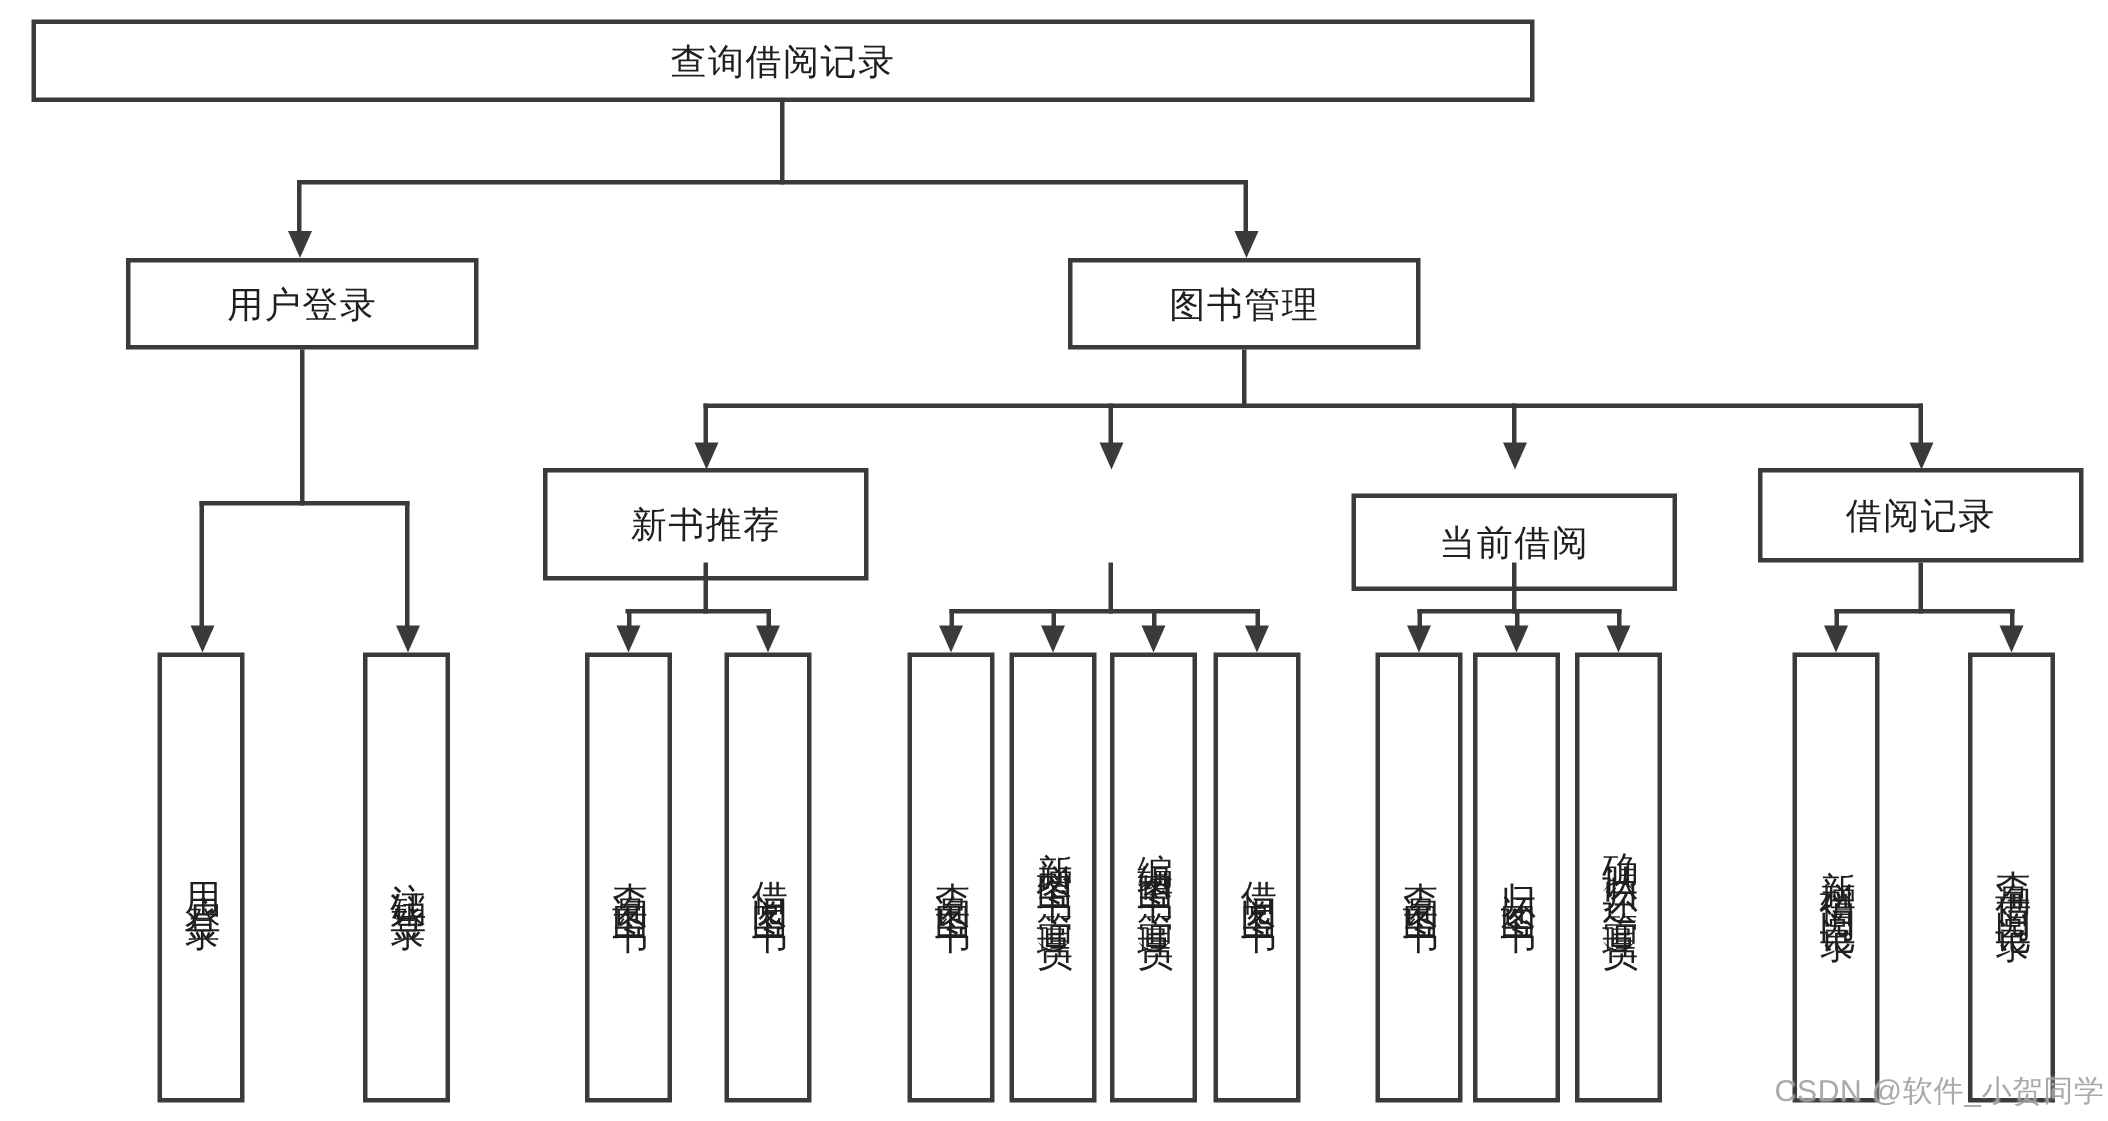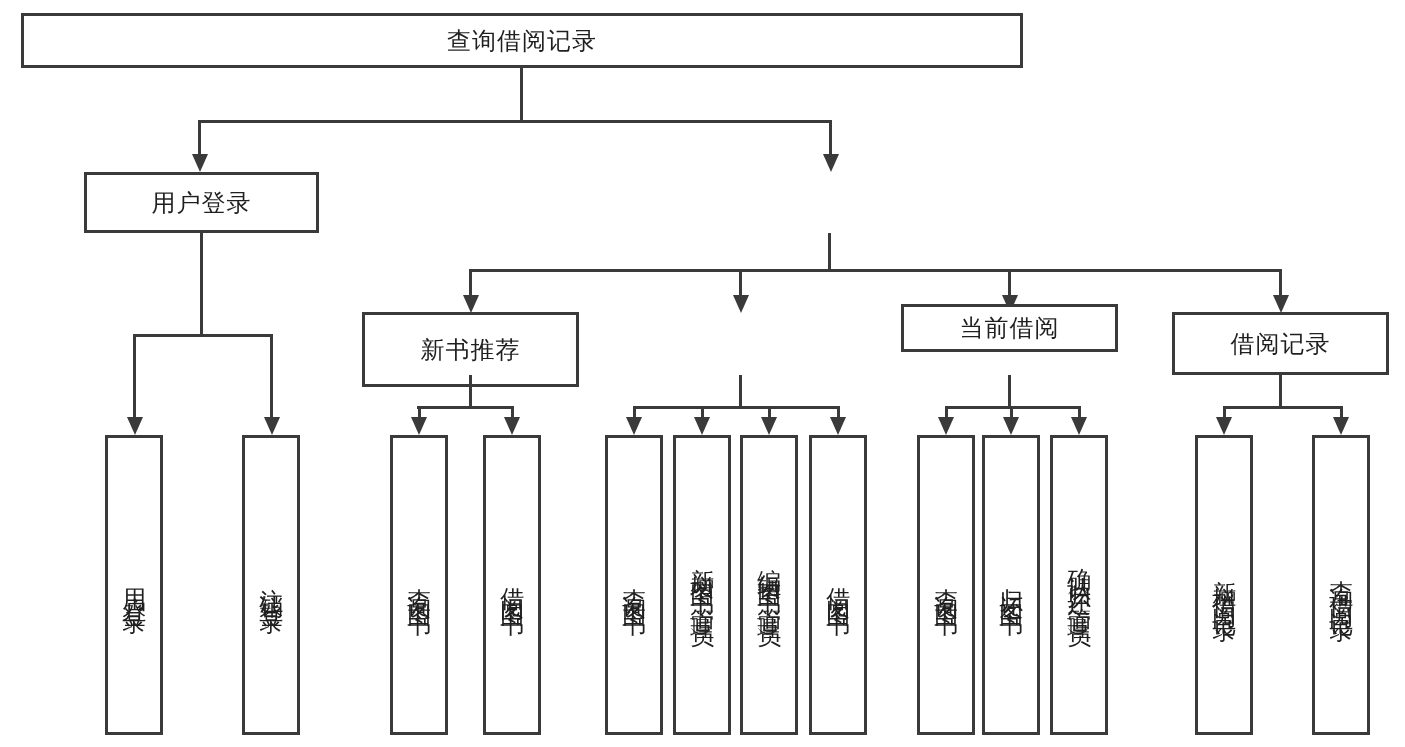--- a/index.html
+++ b/index.html
@@ -62,20 +62,23 @@
   <div class="vline" style="left:520px;top:68px;height:55px"></div>
   <div class="hline" style="left:198px;top:120px;width:634px"></div>
   <div class="vline" style="left:198px;top:120px;height:37px"></div>
   <div class="arrow" style="left:192px;top:154px"></div>
   <div class="vline" style="left:829px;top:120px;height:37px"></div>
   <div class="arrow" style="left:823px;top:154px"></div>
 
   <div class="node" style="left:84px;top:172px;width:235px;height:61px">
     <span>用户登录</span>
   </div>
+  <div class="node" style="left:712px;top:172px;width:235px;height:61px">
+    <span>图书管理</span>
+  </div>
 
   <div class="vline" style="left:200px;top:233px;height:104px"></div>
   <div class="hline" style="left:133px;top:334px;width:140px"></div>
   <div class="vline" style="left:133px;top:334px;height:86px"></div>
   <div class="arrow" style="left:127px;top:417px"></div>
   <div class="vline" style="left:270px;top:334px;height:86px"></div>
   <div class="arrow" style="left:264px;top:417px"></div>
 
   <div class="vline" style="left:828px;top:233px;height:39px"></div>
   <div class="hline" style="left:469px;top:269px;width:813px"></div>
@@ -84,21 +87,21 @@
   <div class="vline" style="left:739px;top:269px;height:29px"></div>
   <div class="arrow" style="left:733px;top:295px"></div>
   <div class="vline" style="left:1008px;top:269px;height:29px"></div>
   <div class="arrow" style="left:1002px;top:295px"></div>
   <div class="vline" style="left:1279px;top:269px;height:29px"></div>
   <div class="arrow" style="left:1273px;top:295px"></div>
 
   <div class="node" style="left:362px;top:312px;width:217px;height:75px">
     <span>新书推荐</span>
   </div>
-  <div class="node" style="left:901px;top:304px;width:217px;height:48px">
+  <div class="node" style="left:901px;top:329px;width:217px;height:65px">
     <span>当前借阅</span>
   </div>
   <div class="node" style="left:1172px;top:312px;width:217px;height:63px">
     <span>借阅记录</span>
   </div>
 
   <div class="vline" style="left:469px;top:375px;height:34px"></div>
   <div class="vline" style="left:739px;top:375px;height:34px"></div>
   <div class="vline" style="left:1008px;top:375px;height:34px"></div>
   <div class="vline" style="left:1279px;top:375px;height:34px"></div>
@@ -168,14 +171,15 @@
     <span class="vtext">确认归还（管理员）</span>
   </div>
 
   <div class="node leaf" style="left:1195px;top:435px;width:58px;height:300px">
     <span class="vtext">新增借阅记录</span>
   </div>
   <div class="node leaf" style="left:1312px;top:435px;width:58px;height:300px">
     <span class="vtext">查询借阅记录</span>
   </div>
 
+  <div class="watermark">CSDN @软件_小贺同学</div>
 
 </div>
 
 </body></html>

